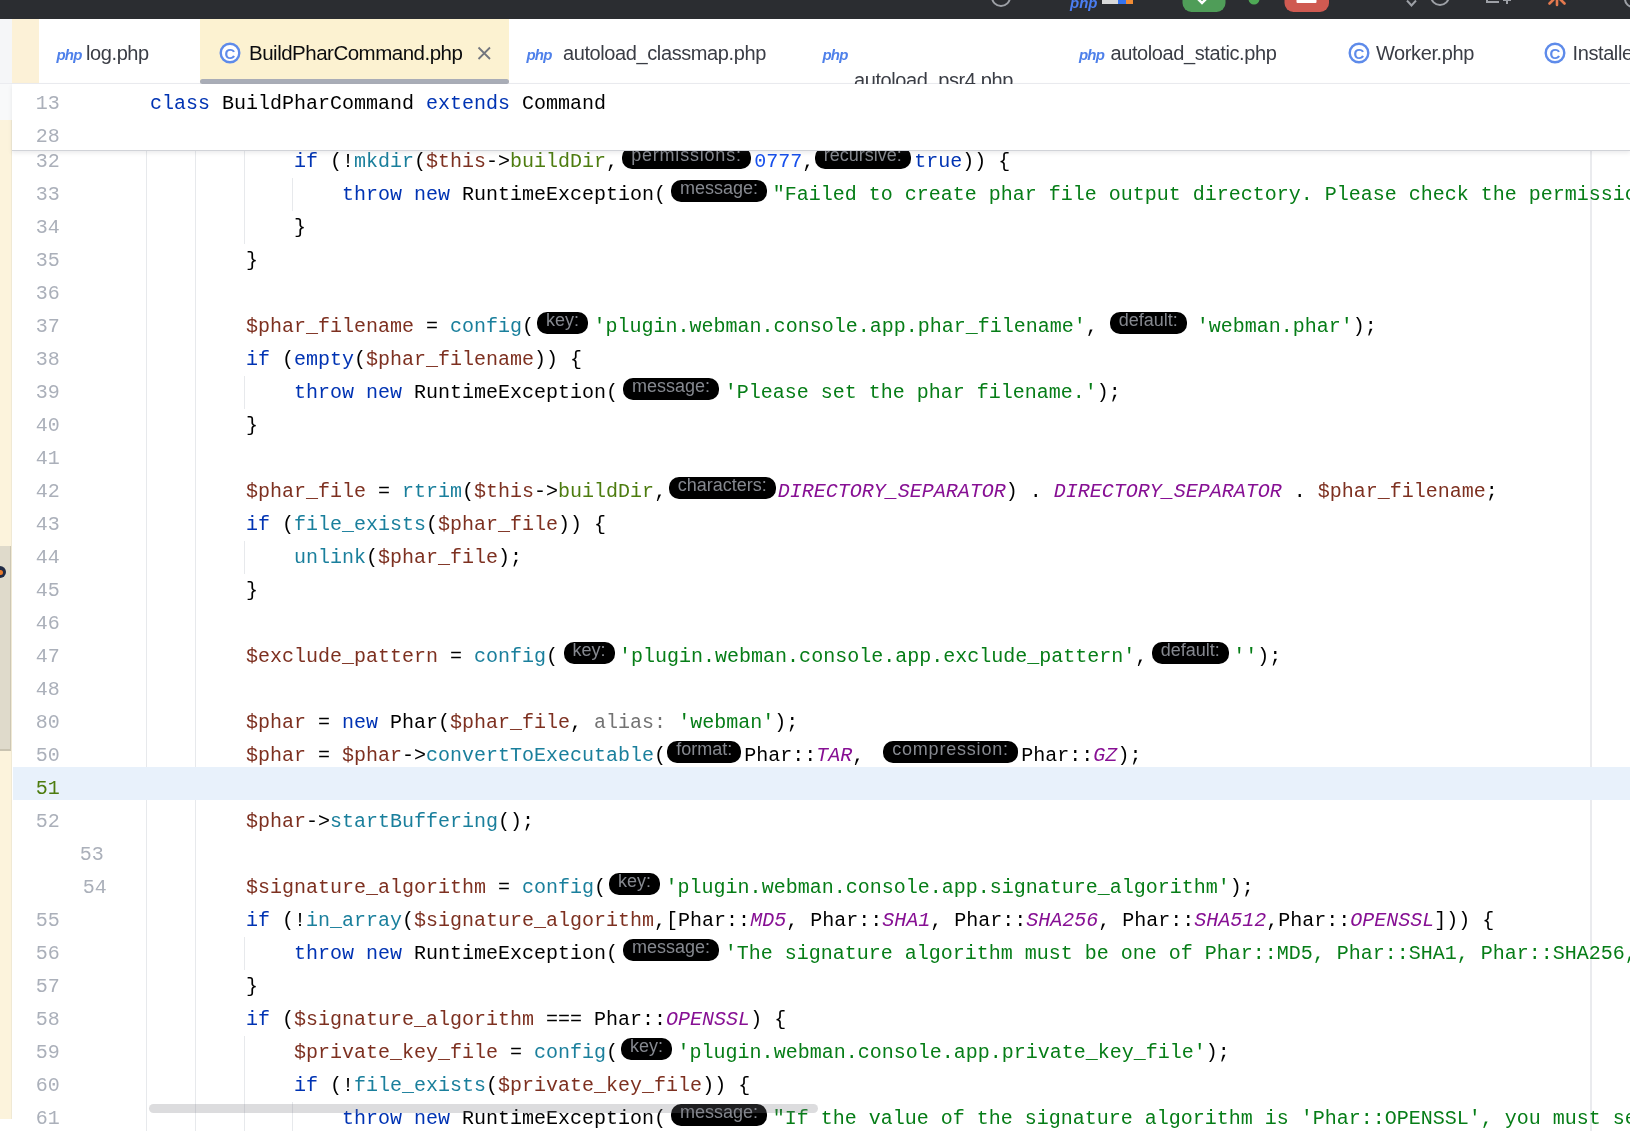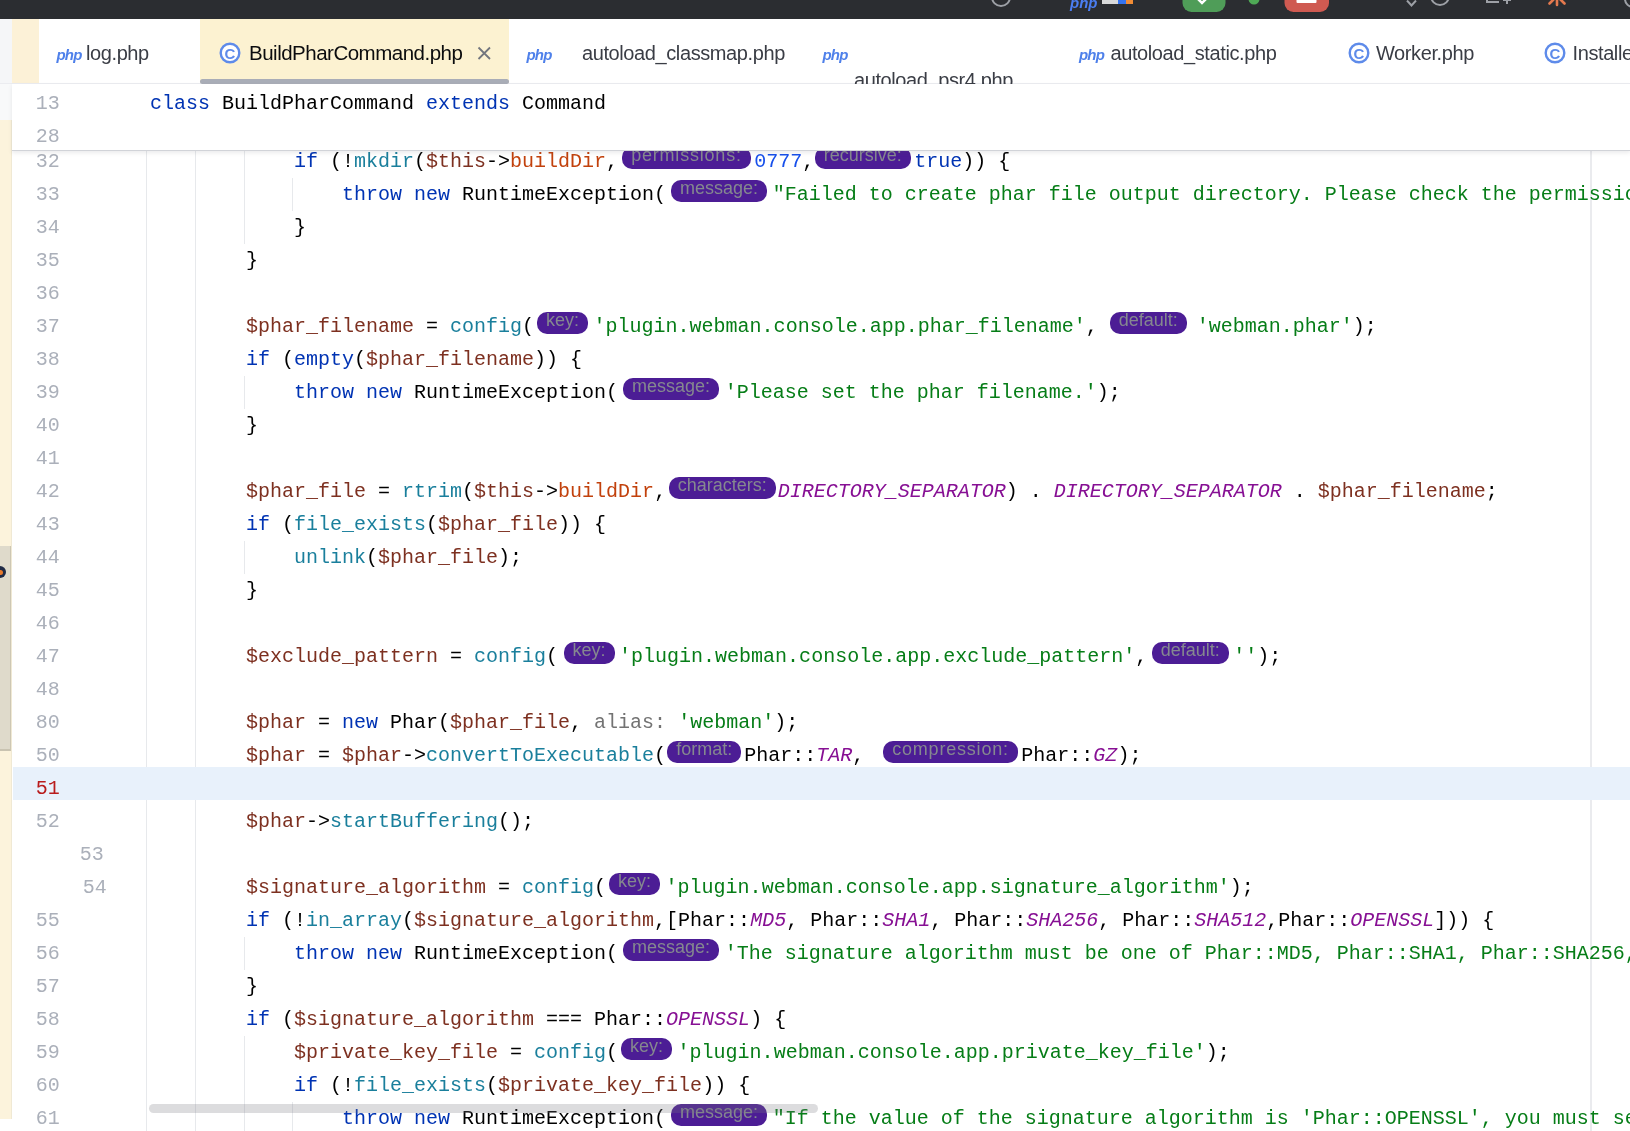--- a/index.html
+++ b/index.html
@@ -13,24 +13,24 @@
   .phpico{position:absolute;top:27px;font-style:italic;font-weight:bold;font-size:15px;color:#4e80ea;letter-spacing:-0.8px;font-family:"Liberation Sans",sans-serif;}
   .cico{position:absolute;top:23px;width:22px;height:22px;}
   
   .row{position:absolute;height:33px;line-height:33px;font-size:20px;white-space:pre;color:#000;}
   .ln{position:absolute;left:12px;width:47.7px;text-align:right;height:33px;line-height:33px;font-size:20px;color:#abb0ba;}
   .k{color:#0033b3;}
   .f{color:#1a7f9c;}
   .s{color:#067d17;}
   .n{color:#1750eb;}
   .v{color:#7d3020;}
-  .p{color:#c2410c;text-align:right;}
+  .p{color:#4d7c0f;text-align:right;}
   .c{color:#871094;font-style:italic;}
   .na{color:#737373;font-family:Liberation Mono, monospace;}
-  .h{display:inline-block;font-family:"Liberation Sans",sans-serif;font-weight:400;font-size:18px;color:#85888f;background:#4c1d95;border-radius:10px;height:22px;line-height:17px;padding:0 9px;vertical-align:5.75px;margin:0 5.5px 0 3px;}
+  .h{display:inline-block;font-family:"Liberation Sans",sans-serif;font-weight:400;font-size:18px;color:#85888f;background:#000000;border-radius:10px;height:22px;line-height:17px;padding:0 9px;vertical-align:5.75px;margin:0 5.5px 0 3px;}
   .wide{letter-spacing:0.8px;}
   .guide{position:absolute;width:1px;background:#e7e9ec;}
 </style>
 </head>
 <body>
 <div id="app">
 
   <div id="topbar">
     <svg width="1630" height="19" style="position:absolute;left:0;top:0;">
       <circle cx="1001" cy="-3" r="9" fill="none" stroke="#9da0a6" stroke-width="2"></circle>
@@ -62,21 +62,21 @@
     <svg class="cico" style="left:219px;">
         <circle cx="11" cy="11" r="9.3" fill="#ffffff" stroke="#5e8bea" stroke-width="2.4"></circle>
         <text x="11" y="16.8" text-anchor="middle" font-family="Liberation Sans" font-size="15" font-weight="bold" fill="#5e8bea">C</text>
       </svg>
     <span class="tablabel" style="left:249px;color:#0b0c0e;font-size:20.5px;letter-spacing:-0.5px;top:22px;">BuildPharCommand.php</span>
     <svg style="position:absolute;left:477px;top:27px;width:15px;height:15px;">
         <path d="M 1.5 1.5 L 13 13 M 13 1.5 L 1.5 13" stroke="#72767e" stroke-width="1.8"></path>
       </svg>
     <div style="position:absolute;left:199.5px;top:59.5px;width:309px;height:5.5px;border-radius:3px;background:#a9adb7;"></div>
     <span class="phpico" style="left:526.5px;">php</span>
-    <span class="tablabel" style="left:582px;">autoload_classmap.php</span>
+    <span class="tablabel" style="left:563px;">autoload_classmap.php</span>
     <span class="phpico" style="left:822.5px;">php</span>
     <span class="tablabel" style="left:854px;margin-top:27px;">autoload_psr4.php</span>
     <span class="phpico" style="left:1079px;">php</span>
     <span class="tablabel" style="left:1110.5px;">autoload_static.php</span>
     <svg class="cico" style="left:1347.5px;">
         <circle cx="11" cy="11" r="9.3" fill="#ffffff" stroke="#5e8bea" stroke-width="2.4"></circle>
         <text x="11" y="16.8" text-anchor="middle" font-family="Liberation Sans" font-size="15" font-weight="bold" fill="#5e8bea">C</text>
       </svg>
     <span class="tablabel" style="left:1376px;">Worker.php</span>
     <svg class="cico" style="left:1544px;">
@@ -136,21 +136,21 @@
     <div class="ln" style="top:574px;">45</div>
     <div class="row" style="left:246px;top:574px;">}</div>
     <div class="ln" style="top:607px;">46</div>
     <div class="ln" style="top:640px;">47</div>
     <div class="row" style="left:246px;top:640px;"><span class="v">$exclude_pattern</span> = <span class="f">config</span>(<b class="h" style="margin:0 4.5px 0 5.5px;">key:</b><span class="s">'plugin.webman.console.app.exclude_pattern'</span>,<b class="h" style="margin:0 4.5px 0 4.5px;">default:</b><span class="s">''</span>);</div>
     <div class="ln" style="top:673px;">48</div>
     <div class="ln" style="top:706px;">80</div>
     <div class="row" style="left:246px;top:706px;"><span class="v">$phar</span> = <span class="k">new</span> Phar(<span class="v">$phar_file</span>, <span class="na">alias: </span><span class="s">'webman'</span>);</div>
     <div class="ln" style="top:739px;">50</div>
     <div class="row" style="left:246px;top:739px;"><span class="v">$phar</span> = <span class="v">$phar</span>-&gt;<span class="f">convertToExecutable</span>(<b class="h" style="margin:0 3px 0 1px;">format:</b>Phar::<span class="c">TAR</span>,<b class="h wide" style="margin:0 3.5px 0 19px;">compression:</b>Phar::<span class="c">GZ</span>);</div>
-    <div class="ln" style="top:772px;color:#b91c1c;">51</div>
+    <div class="ln" style="top:772px;color:#4d7c0f;">51</div>
     <div class="ln" style="top:805px;">52</div>
     <div class="row" style="left:246px;top:805px;"><span class="v">$phar</span>-&gt;<span class="f">startBuffering</span>();</div>
     <div class="ln" style="top:838px;padding-left:44px;">53</div>
     <div class="ln" style="top:871px;padding-left:47px;">54</div>
     <div class="row" style="left:246px;top:871px;"><span class="v">$signature_algorithm</span> = <span class="f">config</span>(<b class="h">key:</b><span class="s">'plugin.webman.console.app.signature_algorithm'</span>);</div>
     <div class="ln" style="top:904px;">55</div>
     <div class="row" style="left:246px;top:904px;"><span class="k">if</span> (!<span class="f">in_array</span>(<span class="v">$signature_algorithm</span>,[Phar::<span class="c">MD5</span>, Phar::<span class="c">SHA1</span>, Phar::<span class="c">SHA256</span>, Phar::<span class="c">SHA512</span>,Phar::<span class="c">OPENSSL</span>])) {</div>
     <div class="ln" style="top:937px;">56</div>
     <div class="row" style="left:294px;top:937px;"><span class="k">throw new</span> RuntimeException(<b class="h" style="margin:0 5.5px 0 5px;">message:</b><span class="s">'The signature algorithm must be one of Phar::MD5, Phar::SHA1, Phar::SHA256, Phar::SHA512 or Phar::OPENSSL.'</span>);</div>
     <div class="ln" style="top:970px;">57</div>

